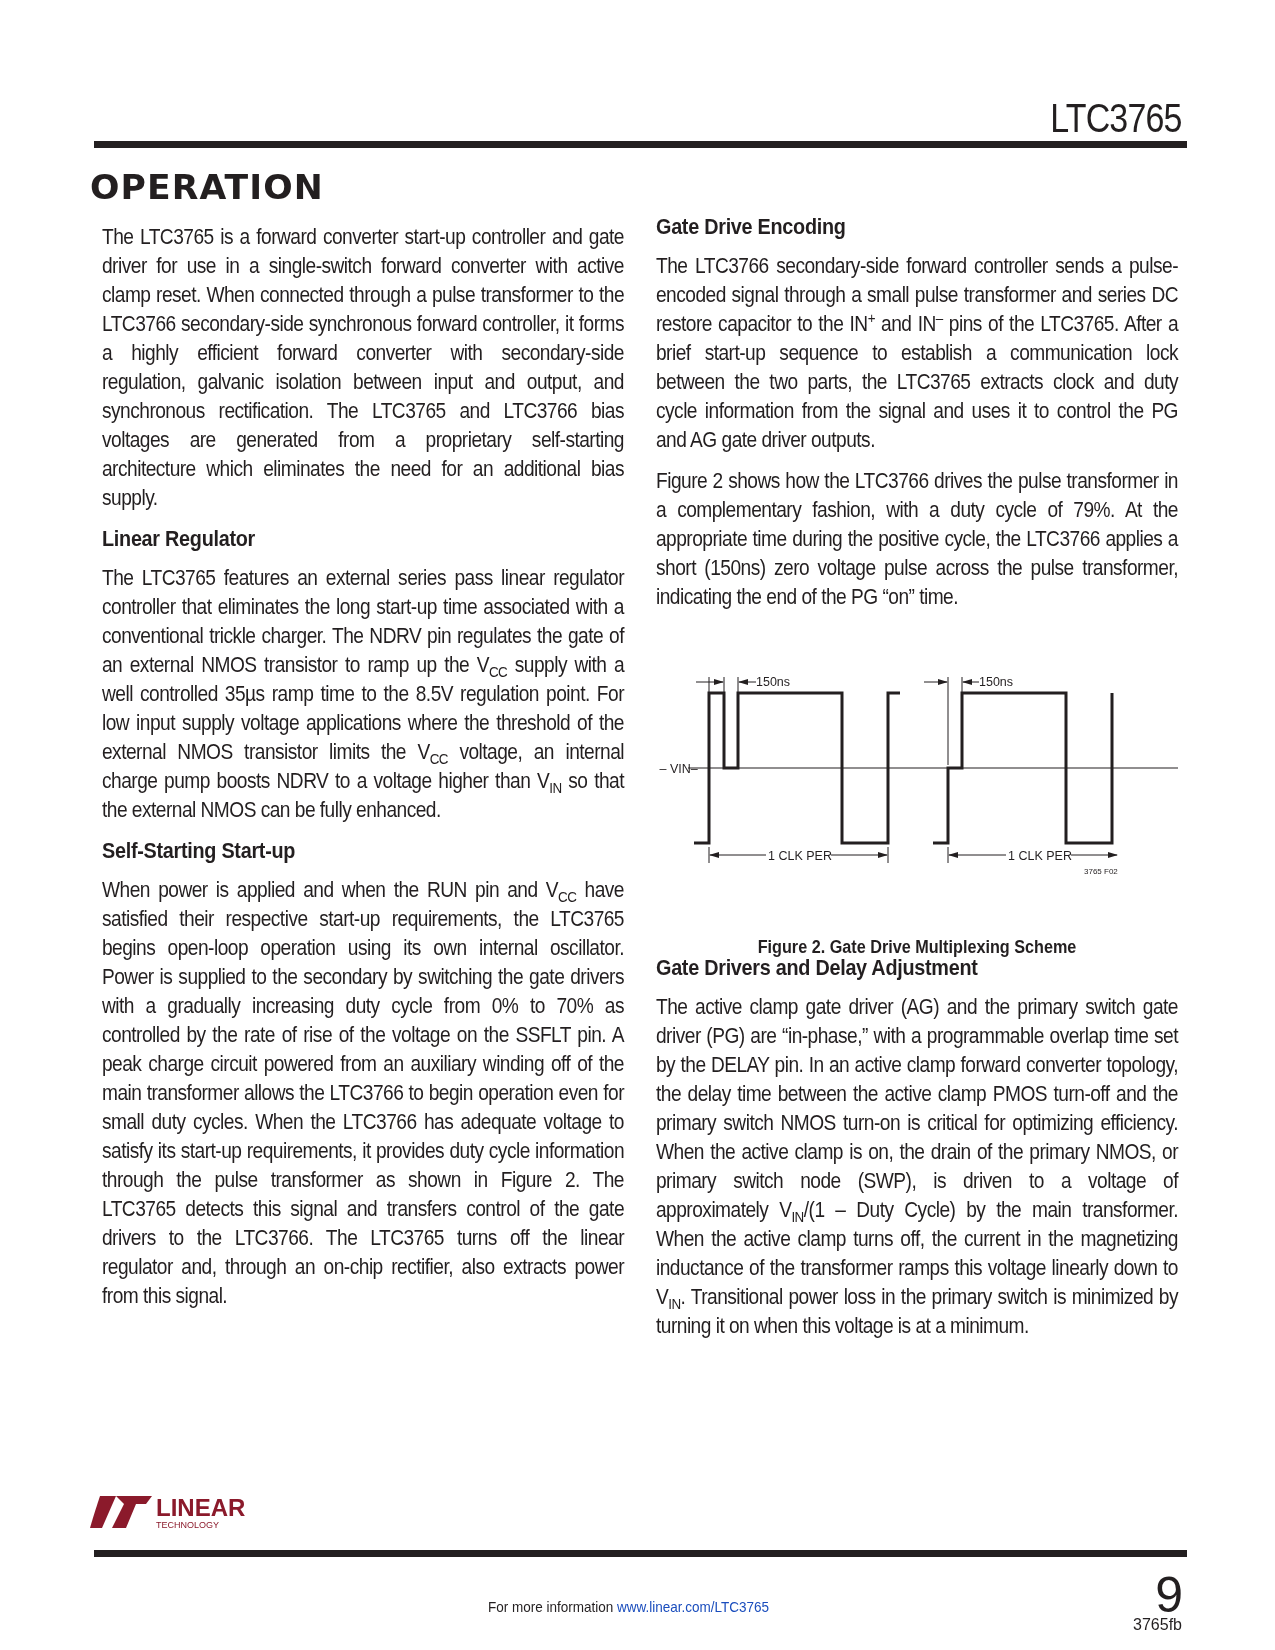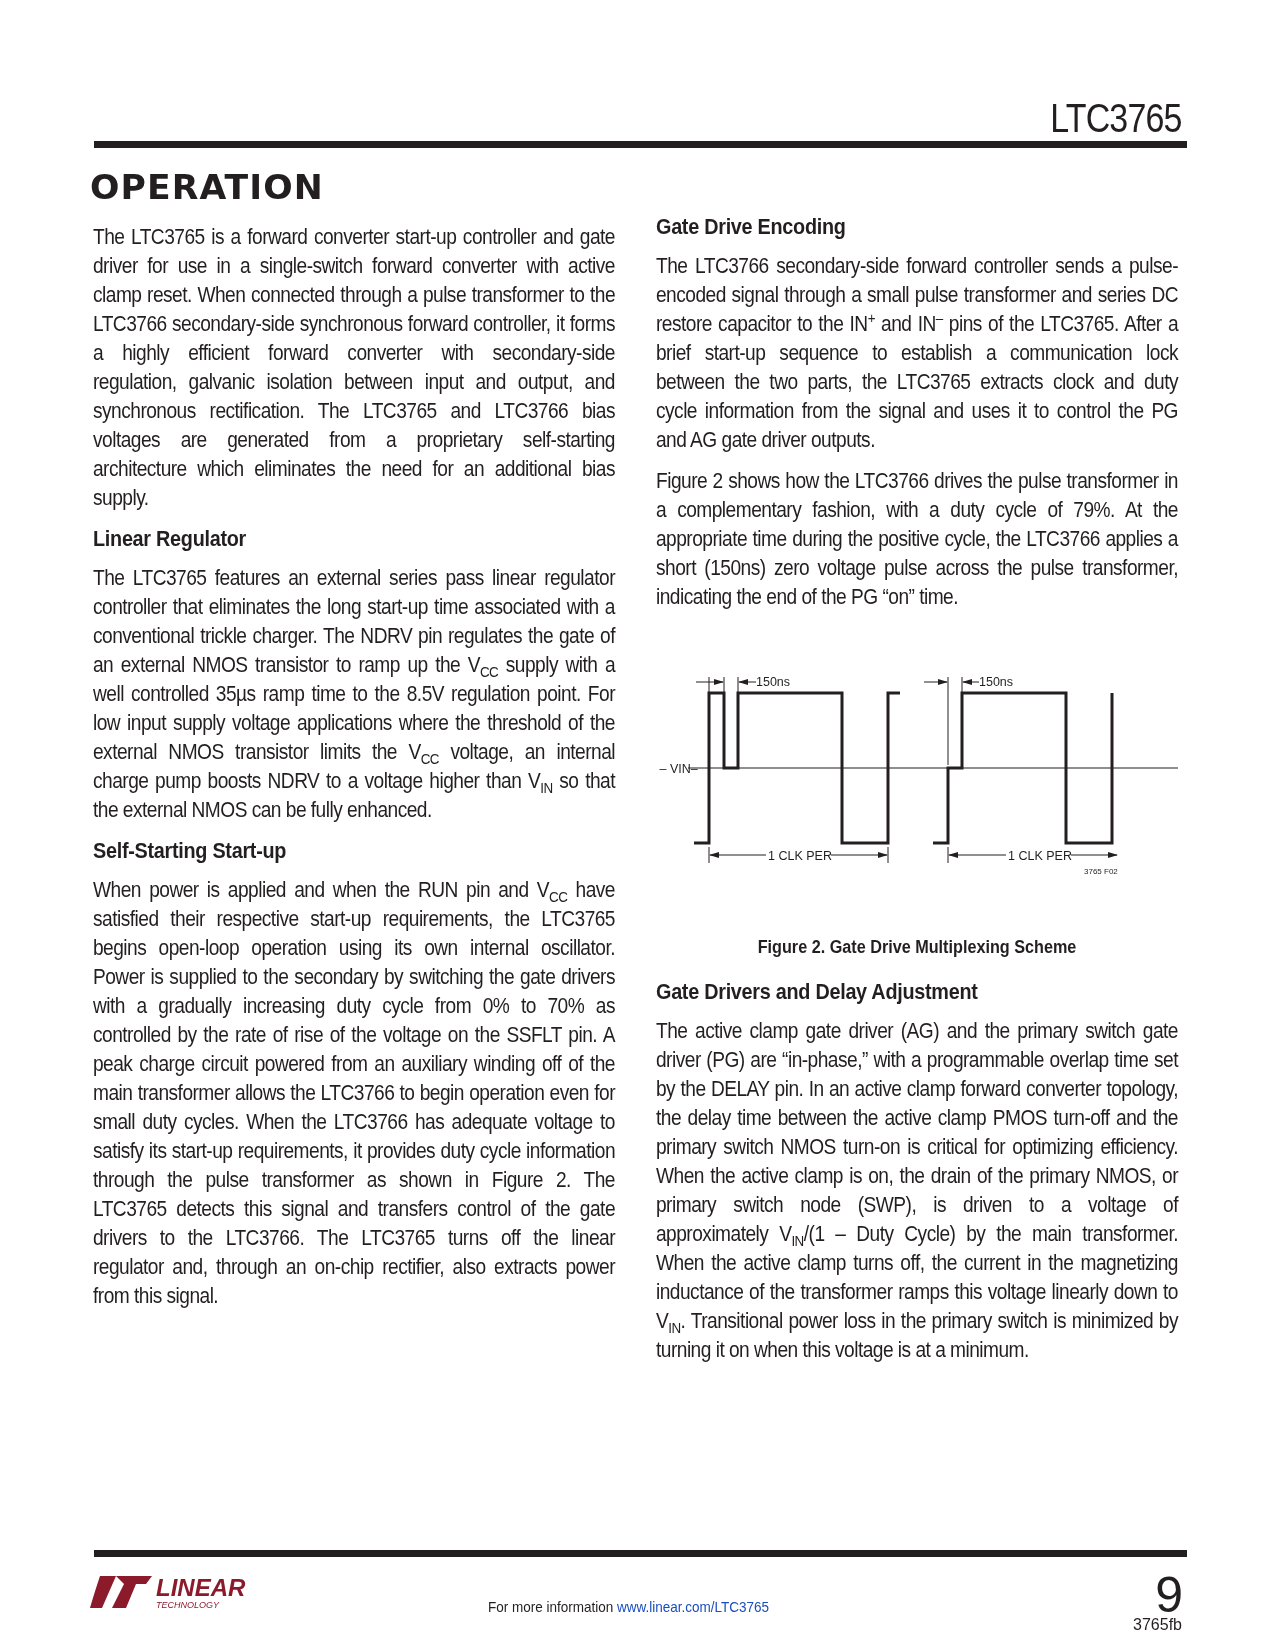--- a/index.html
+++ b/index.html
@@ -6,33 +6,33 @@
   body { width: 1275px; height: 1650px; position: relative; overflow: hidden;
          font-family: "Liberation Sans", sans-serif; color: #231f20; }
   .part-number { position: absolute; right: 93px; top: 96px; font-size: 40px;
                  font-weight: normal; letter-spacing: -1px; transform: scaleX(0.85);
                  transform-origin: right top; color: #231f20; }
   .top-rule { position: absolute; left: 94px; top: 141px; width: 1093px; height: 7px; background: #231f20; }
   .section-title { position: absolute; left: 90px; top: 168px; font-size: 33px; font-weight: bold;
                    letter-spacing: 1px; font-style: normal; font-family: "DejaVu Sans", sans-serif;
                    transform: scaleX(1.05); transform-origin: left top; }
   .col { position: absolute; width: 522px; font-size: 22px; line-height: 29px; }
-  .col-left { left: 93px; top: 222px; }
+  .col-left { left: 102px; top: 222px; }
   .col-right { left: 656px; top: 212px; }
   .col p { margin: 0 0 12px 0; text-align: justify; letter-spacing: -0.6px; transform: scaleX(0.87);
            transform-origin: left top; width: 600px; }
   .col h3 { margin: 8px 0 10px 0; font-size: 22px; font-weight: bold; letter-spacing: -0.3px;
             transform: scaleX(0.9); transform-origin: left top; }
   sub, sup { font-size: 0.7em; line-height: 0; }
   .figure { position: absolute; left: 656px; top: 675px; width: 522px; height: 250px; }
   .fig-caption { position: absolute; left: 656px; top: 937px; width: 522px; text-align: center;
                  font-size: 18px; font-weight: bold; transform: scaleX(0.9); }
   .bottom-code { position: absolute; right: 93px; top: 1616px; font-size: 16px; color: #231f20; }
   .bottom-rule { position: absolute; left: 94px; top: 1550px; width: 1093px; height: 7px; background: #231f20; }
-  .logo { position: absolute; left: 90px; top: 1574px; font-style: italic; }
+  .logo { position: absolute; left: 90px; top: 1494px; }
   .footer-text { position: absolute; left: 488px; top: 1598px; font-size: 15px; transform: scaleX(0.9); transform-origin: left top; }
   .footer-text a { color: #1a4dbd; text-decoration: none; }
   .page-number { position: absolute; right: 92px; top: 1566px; font-size: 50px; font-weight: normal; }
   .fig-label { font-family: "Liberation Sans", sans-serif; font-size: 12.5px; fill: #231f20; }
 </style>
 </head>
 <body>
 
 <div class="part-number">LTC3765</div>
 <div class="top-rule"></div>
@@ -90,21 +90,21 @@
     <text class="fig-label" x="112" y="185">1 CLK PER</text>
     <line x1="292" y1="172" x2="292" y2="188" stroke="#231f20" stroke-width="1"></line>
     <line x1="350" y1="180" x2="293" y2="180" stroke="#231f20" stroke-width="1" marker-end="url(#ah)"></line>
     <line x1="415" y1="180" x2="461" y2="180" stroke="#231f20" stroke-width="1" marker-end="url(#ah)"></line>
     <text class="fig-label" x="352" y="185">1 CLK PER</text>
     <text class="fig-label" x="428" y="199" style="font-size:8px">3765 F02</text>
   </svg>
 </div>
 <div class="fig-caption">Figure 2. Gate Drive Multiplexing Scheme</div>
 
-<div class="col col-right" style="top:977px">
+<div class="col col-right" style="top:953px">
   <h3 style="margin-top:0">Gate Drivers and Delay Adjustment</h3>
   <p><span>The active clamp gate driver (AG) and the primary switch gate driver (PG) are “in-phase,” with a programmable overlap time set by the DELAY pin. In an active clamp forward converter topology, the delay time between the active clamp PMOS turn-off and the primary switch NMOS turn-on is critical for optimizing efficiency. When the active clamp is on, the drain of the primary NMOS, or primary switch node (SWP), is driven to a voltage of approximately </span><span>V</span><sub>IN</sub><span>/(1 – Duty Cycle) by the main transformer. When the active clamp turns off, the current in the magnetizing inductance of the transformer ramps this voltage linearly down to </span><span>V</span><sub>IN</sub><span>. Transitional power loss in the primary switch is minimized by turning it on when this voltage is at a minimum.</span></p>
 </div>
 
 <div class="bottom-code">3765fb</div>
 <div class="bottom-rule"></div>
 
 <div class="logo">
   <svg width="170" height="36" viewBox="0 0 170 36">
     <path d="M10,2 L26,2 L12,34 L0,34 Q4,20 10,2 Z" fill="#8b1a2b"></path>

